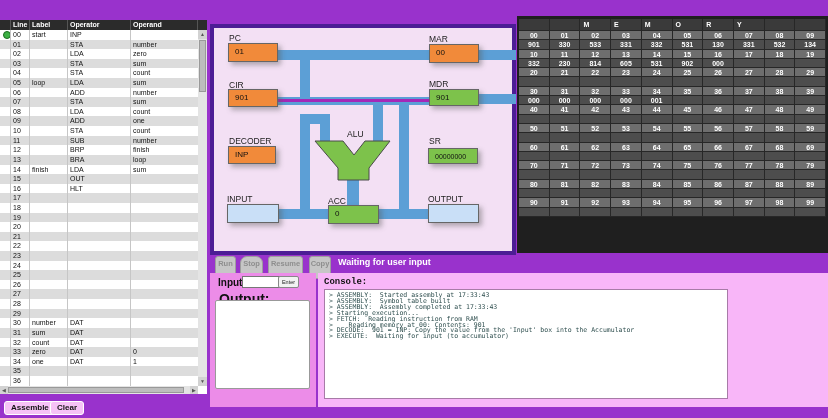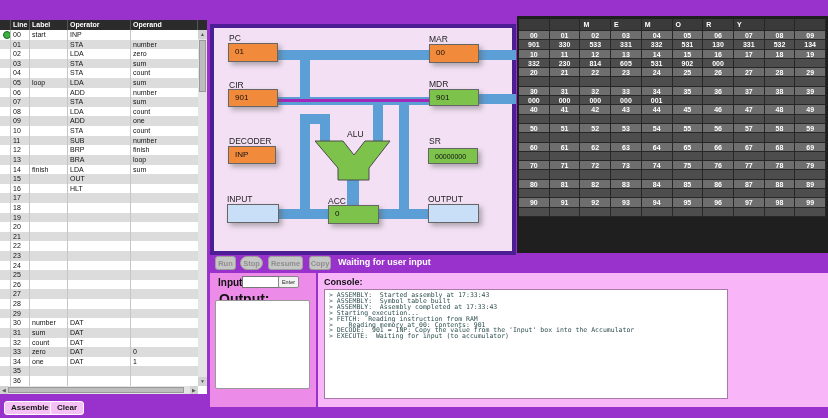--- a/index.html
+++ b/index.html
@@ -50,40 +50,40 @@
   #memory-panel{position:absolute;left:517px;top:16px;width:311px;height:237px;background:#1F1F1F;}
   #mem-grid{position:absolute;left:2px;top:3px;width:307px;}
   .mem-row{display:flex;}
   .mc{flex:1;box-sizing:border-box;border-right:1px solid #272727;border-bottom:1px solid #272727;
       color:#fff;font-size:7px;font-weight:bold;overflow:hidden;white-space:nowrap;}
   .mh{height:12px;line-height:12px;background:#3A3A3A;padding-left:3px;}
   .ma{height:9.3px;line-height:9.3px;background:#6E6E6E;text-align:center;}
   .mv{height:9.3px;line-height:9.3px;background:#4D4D4D;text-align:center;}
 
   
-  .ctrlbtn{position:absolute;top:256px;height:14px;background:#C6C6C6;border:1px solid #9E9E9E;border-radius:3px;
+  .ctrlbtn{position:absolute;top:256px;height:23px;background:#C6C6C6;border:1px solid #9E9E9E;border-radius:3px;
            color:#8E8E8E;font-size:7.5px;font-weight:bold;text-align:center;line-height:13px;box-sizing:border-box;}
   #btn-run{left:215px;width:21px;} #btn-stop{left:240px;width:23px;border-radius:7px;}
   #btn-resume{left:268px;width:35px;} #btn-next{left:309px;width:22px;}
   #status-text{position:absolute;left:338px;top:257px;font-size:9px;font-weight:bold;color:#fff;}
 
   
   #io-panel{position:absolute;left:210px;top:273px;width:106px;height:134px;background:#EC8CE8;}
   #input-label{position:absolute;left:8px;top:4px;font-size:10px;font-weight:bold;color:#111;}
   #input-field{position:absolute;left:32px;top:3px;width:32px;height:10px;border:1px solid #777;background:#fff;
                font-size:7px;padding:0 2px;}
   #btn-enter{position:absolute;left:68px;top:3px;width:21px;height:12px;background:#F2F2F2;border:1px solid #888;
              border-radius:2px;font-size:5.5px;text-align:center;line-height:11px;color:#222;box-sizing:border-box;}
   #output-label{position:absolute;left:9px;top:18px;font-size:14px;font-weight:bold;color:#111;}
   #output-area{position:absolute;left:5px;top:27px;width:93px;height:87px;background:#fff;border:1px solid #999;
                border-radius:2px;font-size:7px;}
 
   
   #console-panel{position:absolute;left:318px;top:273px;width:510px;height:134px;background:#F8B6F8;}
-  #console-label{position:absolute;left:6px;top:4px;font-size:9px;font-weight:bold;color:#111;}
+  #console-label{position:absolute;left:6px;top:4px;font-size:9px;font-weight:bold;color:#111;font-family:Liberation Mono, monospace;}
   #console-area{position:absolute;left:6px;top:16px;width:404px;height:110px;background:#fff;border:1px solid #A77BA7;
                 padding:3px 0 0 4px;overflow:hidden;box-sizing:border-box;}
   .cline{font-family:"DejaVu Sans Mono",monospace;font-size:6.5px;line-height:5.9px;color:#2F4F4F;white-space:pre;}
 </style>
 </head>
 <body>
 
 <div id="app">
 
 

